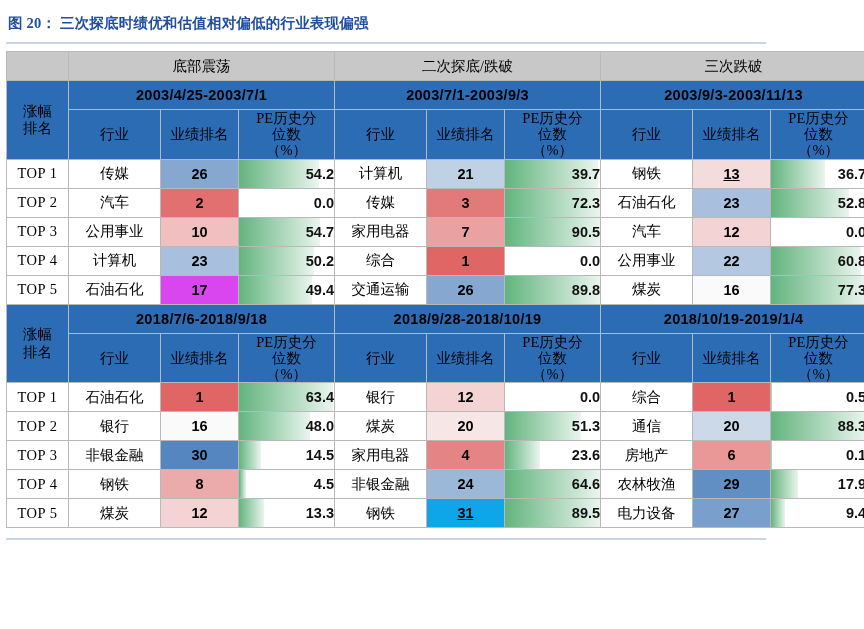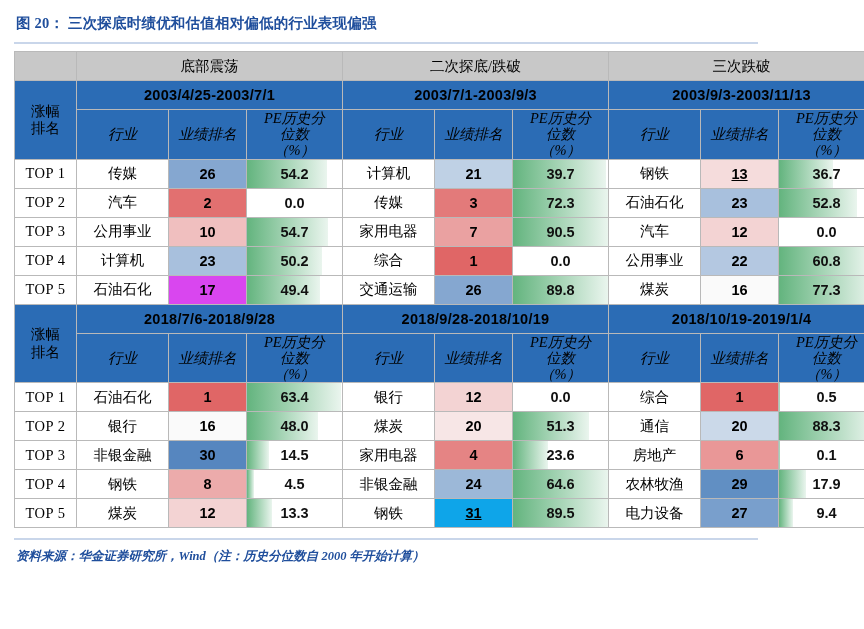--- a/index.html
+++ b/index.html
@@ -3,21 +3,21 @@
 <meta charset="utf-8">
 <title>图20</title>
 <style>
   html,body{margin:0;padding:0;}
   body{
     width:864px;height:629px;
     background:#ffffff;
     font-family:"Liberation Serif","DejaVu Serif",serif;
     overflow:hidden;
   }
-  .page{position:relative;width:772px;height:629px;box-sizing:border-box;padding:0 14px;}
+  .page{position:relative;width:772px;height:629px;box-sizing:border-box;padding:0 6px;}
 
   
   .title-wrap{padding-top:14px;}
   .fig-title{
     font-family:"Liberation Serif","DejaVu Serif",serif;
     font-size:14.5px;font-weight:bold;color:#1f4e9c;
     letter-spacing:.2px;white-space:nowrap;
     padding-left:2px;
   }
   .title-rule{
@@ -57,21 +57,21 @@
     background:#2b6cb5;color:#ffffff;
     font-family:"Liberation Sans","DejaVu Sans",sans-serif;
     font-size:14.5px;font-weight:bold;height:28px;
     border-color:#2b6cb5;letter-spacing:.3px;
   }
 
   
   td.chead{
     background:#2b6cb5;color:#ffffff;font-size:14px;
     height:64px;line-height:1.12;white-space:normal;
-    border-color:#4a86c8;padding:1px 1px;font-style:italic;
+    border-color:#4a86c8;padding:1px 1px;
   }
   td.rankhead{
     background:#2b6cb5;color:#ffffff;font-size:14px;
     line-height:1.18;white-space:normal;border-color:#4a86c8;
   }
 
   
   td.rowlabel{
     background:#ffffff;font-size:14.5px;letter-spacing:.5px;
     font-family:"Liberation Serif","DejaVu Serif",serif;
@@ -85,21 +85,21 @@
     position:relative;background:#ffffff;padding:0;
   }
   td.pe .bar{
     position:absolute;left:0;top:0;bottom:0;
     background:linear-gradient(to right,#63b47e,#eaf5ee);
   }
   td.pe .val{
     position:relative;z-index:2;display:block;
     font-family:"Liberation Sans","DejaVu Sans",sans-serif;
     font-size:14.5px;font-weight:bold;color:#111;
-    line-height:28px;text-align:center;
+    line-height:28px;text-align:right;
   }
 
   
   .foot-rule{margin-top:10px;height:2px;background:#c9d6ea;width:100%;}
   .source{
     margin-top:8px;padding-left:2px;
     font-family:"Liberation Serif","DejaVu Serif",serif;
     font-style:italic;font-weight:bold;
     font-size:12.5px;color:#1f4e9c;white-space:nowrap;
   }
@@ -269,21 +269,21 @@
           <td class="pe">
             <span class="bar" style="width: 100%;"></span>
             <span class="val">77.3</span>
           </td>
         </tr>
         <tr>
           <td class="rankhead" rowspan="2">
             <div>涨幅</div>
             <div>排名</div>
           </td>
-          <td class="pband" colspan="3">2018/7/6-2018/9/28</td>
+          <td class="pband" colspan="3">2018/7/6-2018/9/18</td>
           <td class="pband" colspan="3">2018/9/28-2018/10/19</td>
           <td class="pband" colspan="3">2018/10/19-2019/1/4</td>
         </tr>
         <tr>
           <td class="chead">行业</td>
           <td class="chead">业绩排名</td>
           <td class="chead">
             <div>PE历史分</div>
             <div>位数</div>
             <div>（%）</div>
@@ -405,15 +405,14 @@
           <td class="rank" style="background: rgb(121, 159, 204);">27</td>
           <td class="pe">
             <span class="bar" style="width: 14.7%;"></span>
             <span class="val">9.4</span>
           </td>
         </tr>
       </tbody>
   </table>
 
   <div class="foot-rule"></div>
-  <div class="source">资料来源：华金证券研究所，Wind（注：历史分位数自 2000 年开始计算）</div>
 
 </div>
 
 </body></html>

